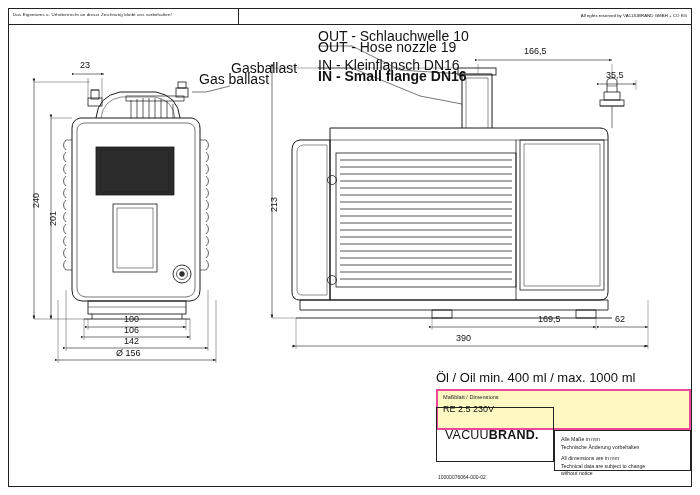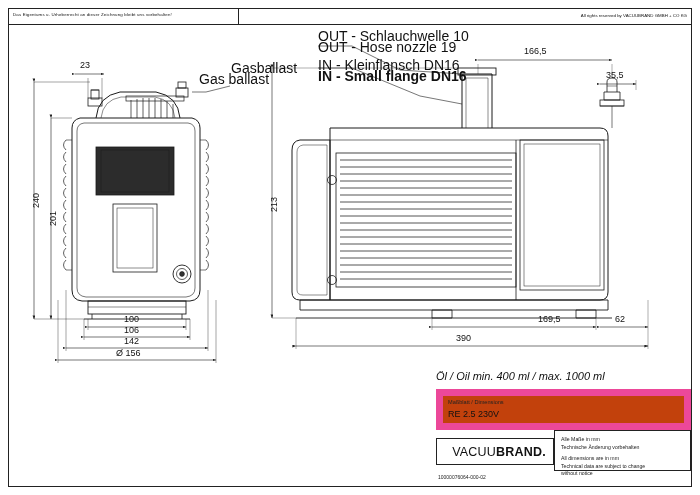--- a/index.html
+++ b/index.html
@@ -12,31 +12,31 @@
   .strip .left{position:absolute;left:0;top:0;width:230px;height:15px;border-right:1px solid #222;box-sizing:border-box;}
   .strip .left span{display:block;padding:3px 4px;font-size:4.4px;letter-spacing:.15px;color:#111;line-height:1.2;}
   .strip .right{position:absolute;right:4px;top:4px;font-size:4.4px;color:#111;text-align:right;}
 
   
   .lbl{position:absolute;font-size:9px;color:#111;white-space:nowrap;}
   .lbl.v{transform:rotate(-90deg);transform-origin:0 0;}
   .v{width:1px;}
 
   
-  .box{position:absolute;border:7px solid #ec4899;box-sizing:border-box;background:#c2410c;}
+  .box{position:absolute;border:2px solid #ec4899;box-sizing:border-box;background:#fef9c3;}
   .box .cap{font-size:5.6px;color:#222;padding:3px 5px;}
   .model{font-size:9px;color:#111;padding:1px 5px 4px 5px;}
   .brandbox{position:absolute;border:1px solid #222;box-sizing:border-box;display:flex;align-items:center;padding-left:8px;}
   .brand{font-size:12.5px;letter-spacing:.2px;color:#111;}
   .brand b{font-weight:bold;}
   .brand .dot{font-weight:bold;}
   .noticebox{position:absolute;border:1px solid #222;box-sizing:border-box;padding:5px 6px;font-size:5.2px;line-height:1.45;color:#222;}
   .docno{position:absolute;font-size:5px;color:#222;}
 
-  .oil{position:absolute;font-size:11px;color:#111;font-style:italic;}
+  .oil{position:absolute;font-size:13px;color:#111;}
 
   svg{position:absolute;left:0;top:0;}
   .arrowlbl{position:absolute;font-size:14px;color:#111;white-space:nowrap;}
 </style>
 </head>
 <body>
 
 <div id="sheet">
 
   <div class="frame"></div>
@@ -218,21 +218,21 @@
   <div class="lbl" style="left:615px;top:314px;">62</div>
   <div class="lbl" style="left:456px;top:333px;">390</div>
 
   <div class="oil" style="left:436px;top:370px;">Öl / Oil  min. 400 ml / max. 1000 ml</div>
 
   <div class="box" style="left:436px;top:389px;width:255px;height:41px;">
     <div class="cap">Maßblatt / Dimensions</div>
     <div class="model">RE 2.5 230V</div>
   </div>
 
-  <div class="brandbox" style="left:436px;top:438px;width:118px;height:27px;justify-content:center;">
+  <div class="brandbox" style="left:436px;top:407px;width:118px;height:55px;">
     <div class="brand">
       <span>VACUU</span><b>BRAND</b><span class="dot">.</span>
     </div>
   </div>
 
   <div class="noticebox" style="left:554px;top:430px;width:137px;height:41px;">
     <div>Alle Maße in mm</div>
     <div>Technische Änderung vorbehalten</div>
     <div style="height:4px"></div>
     <div>All dimensions are in mm</div>

